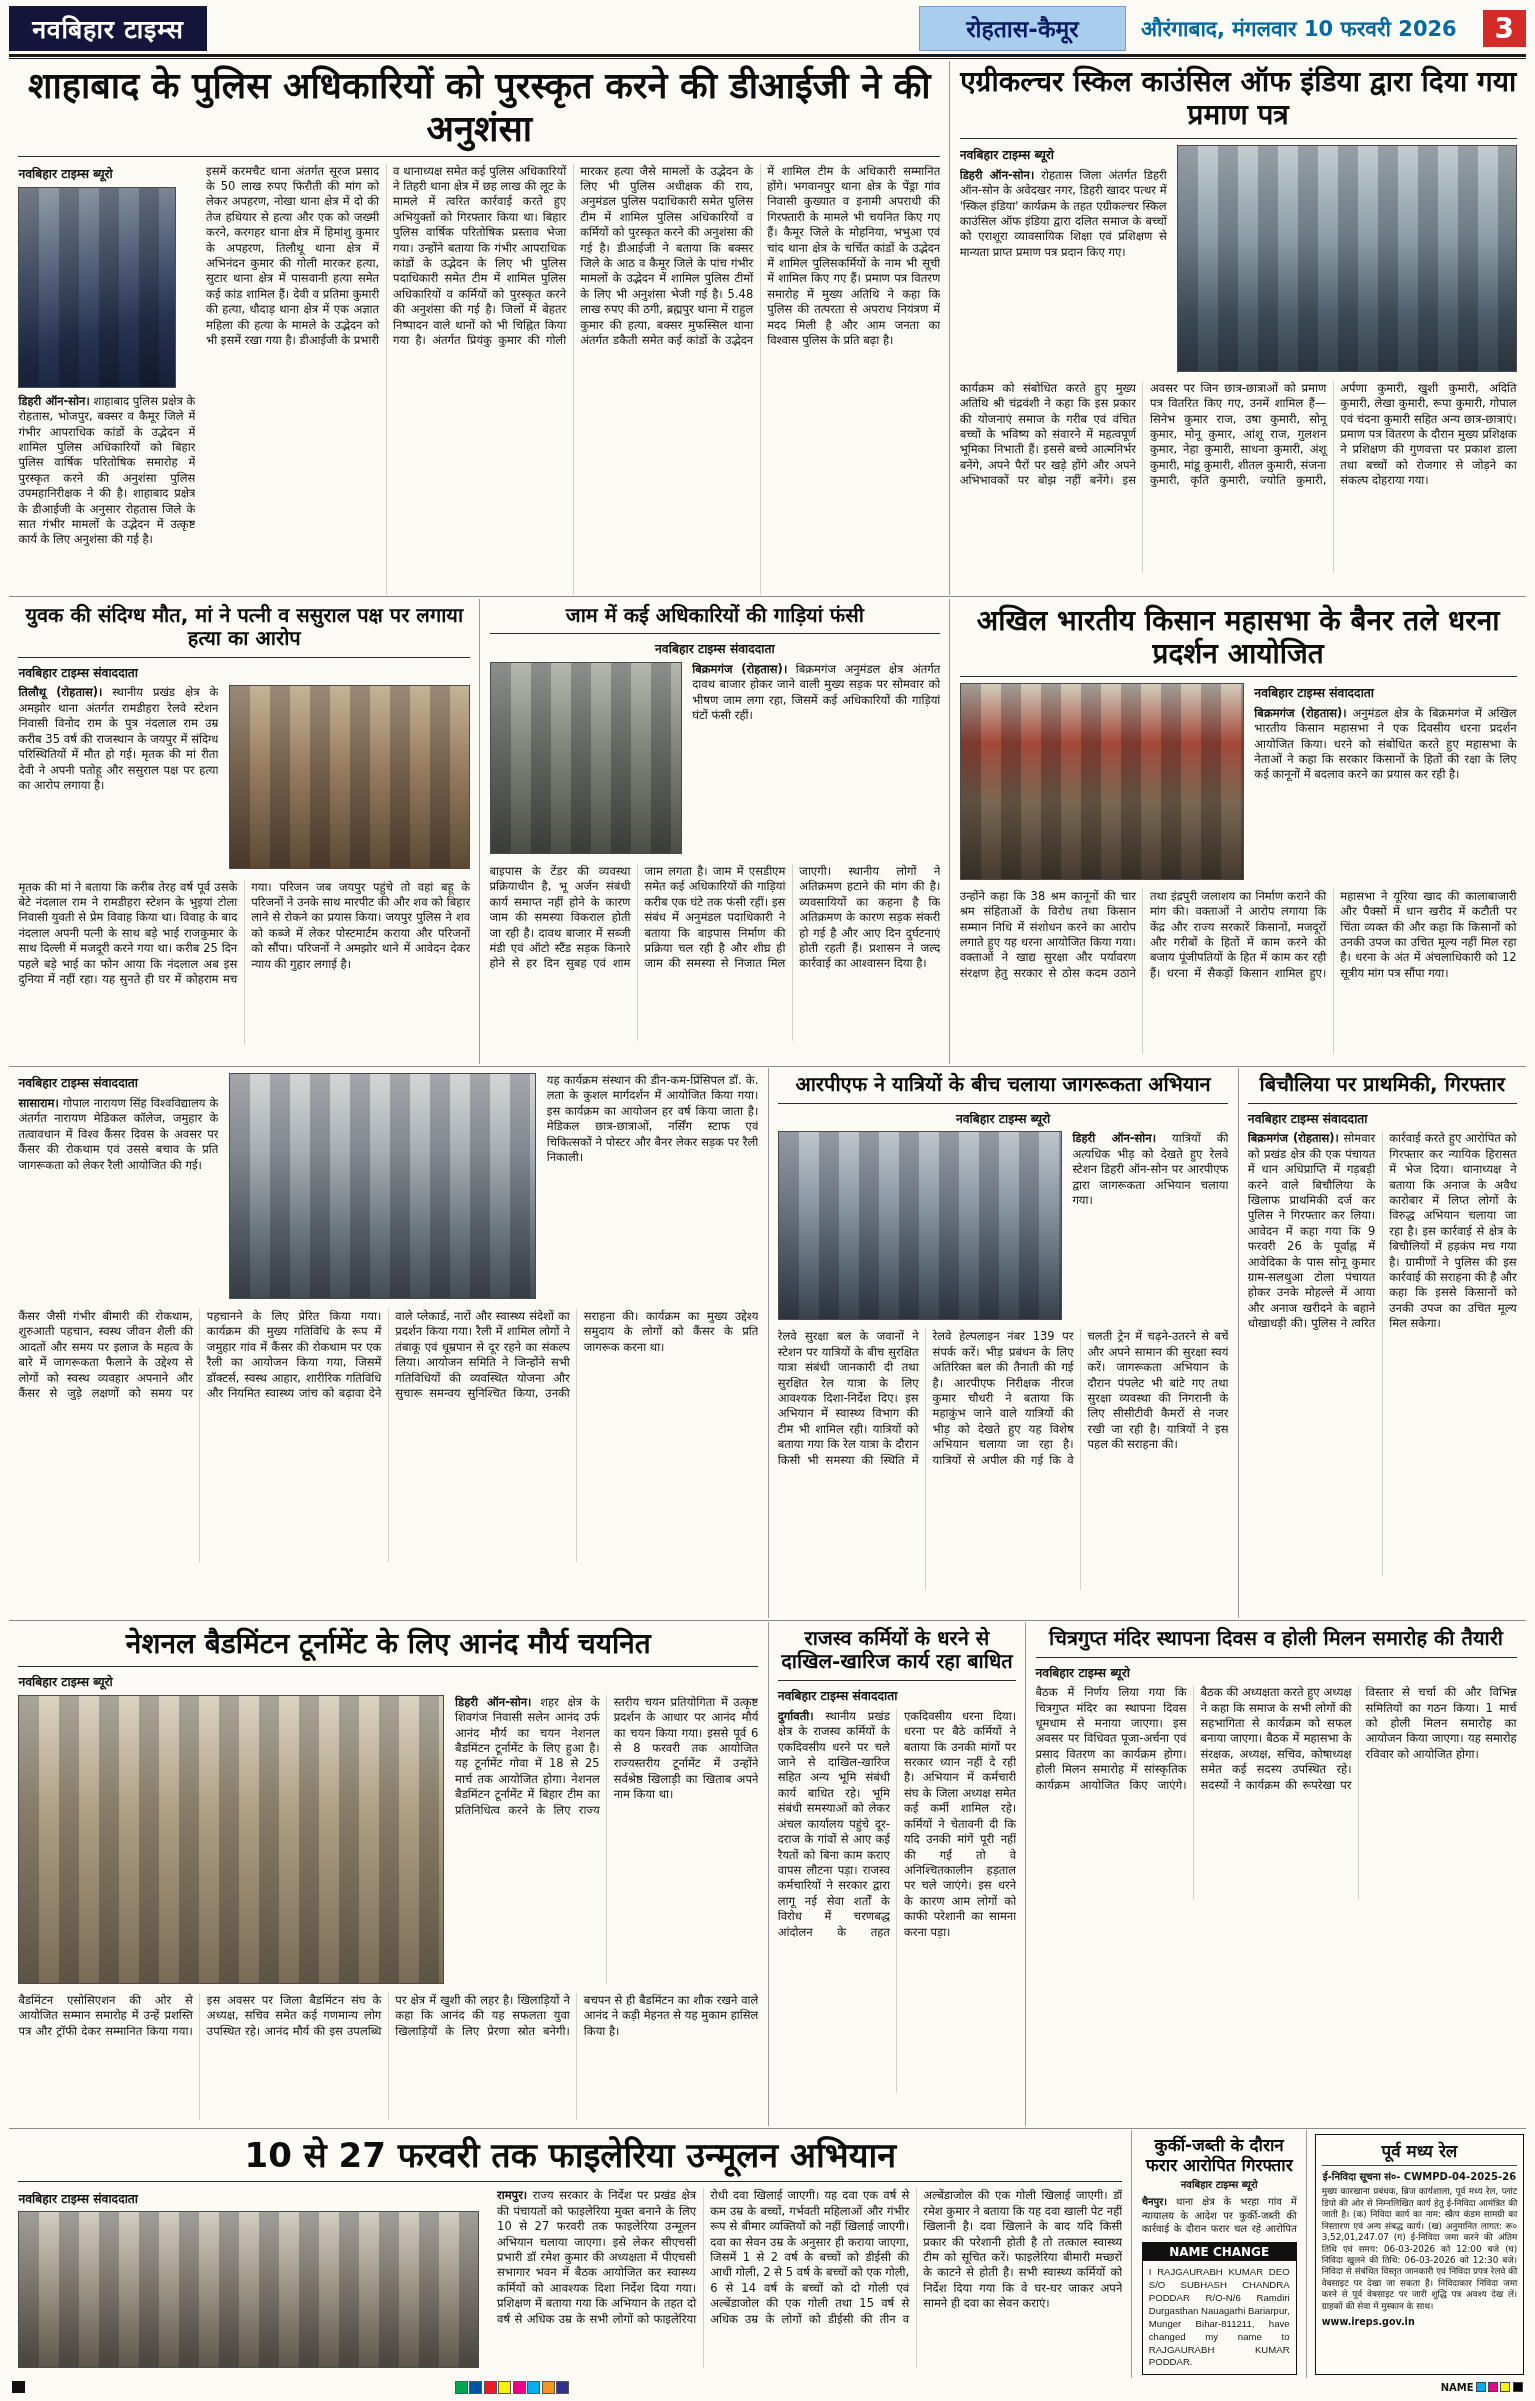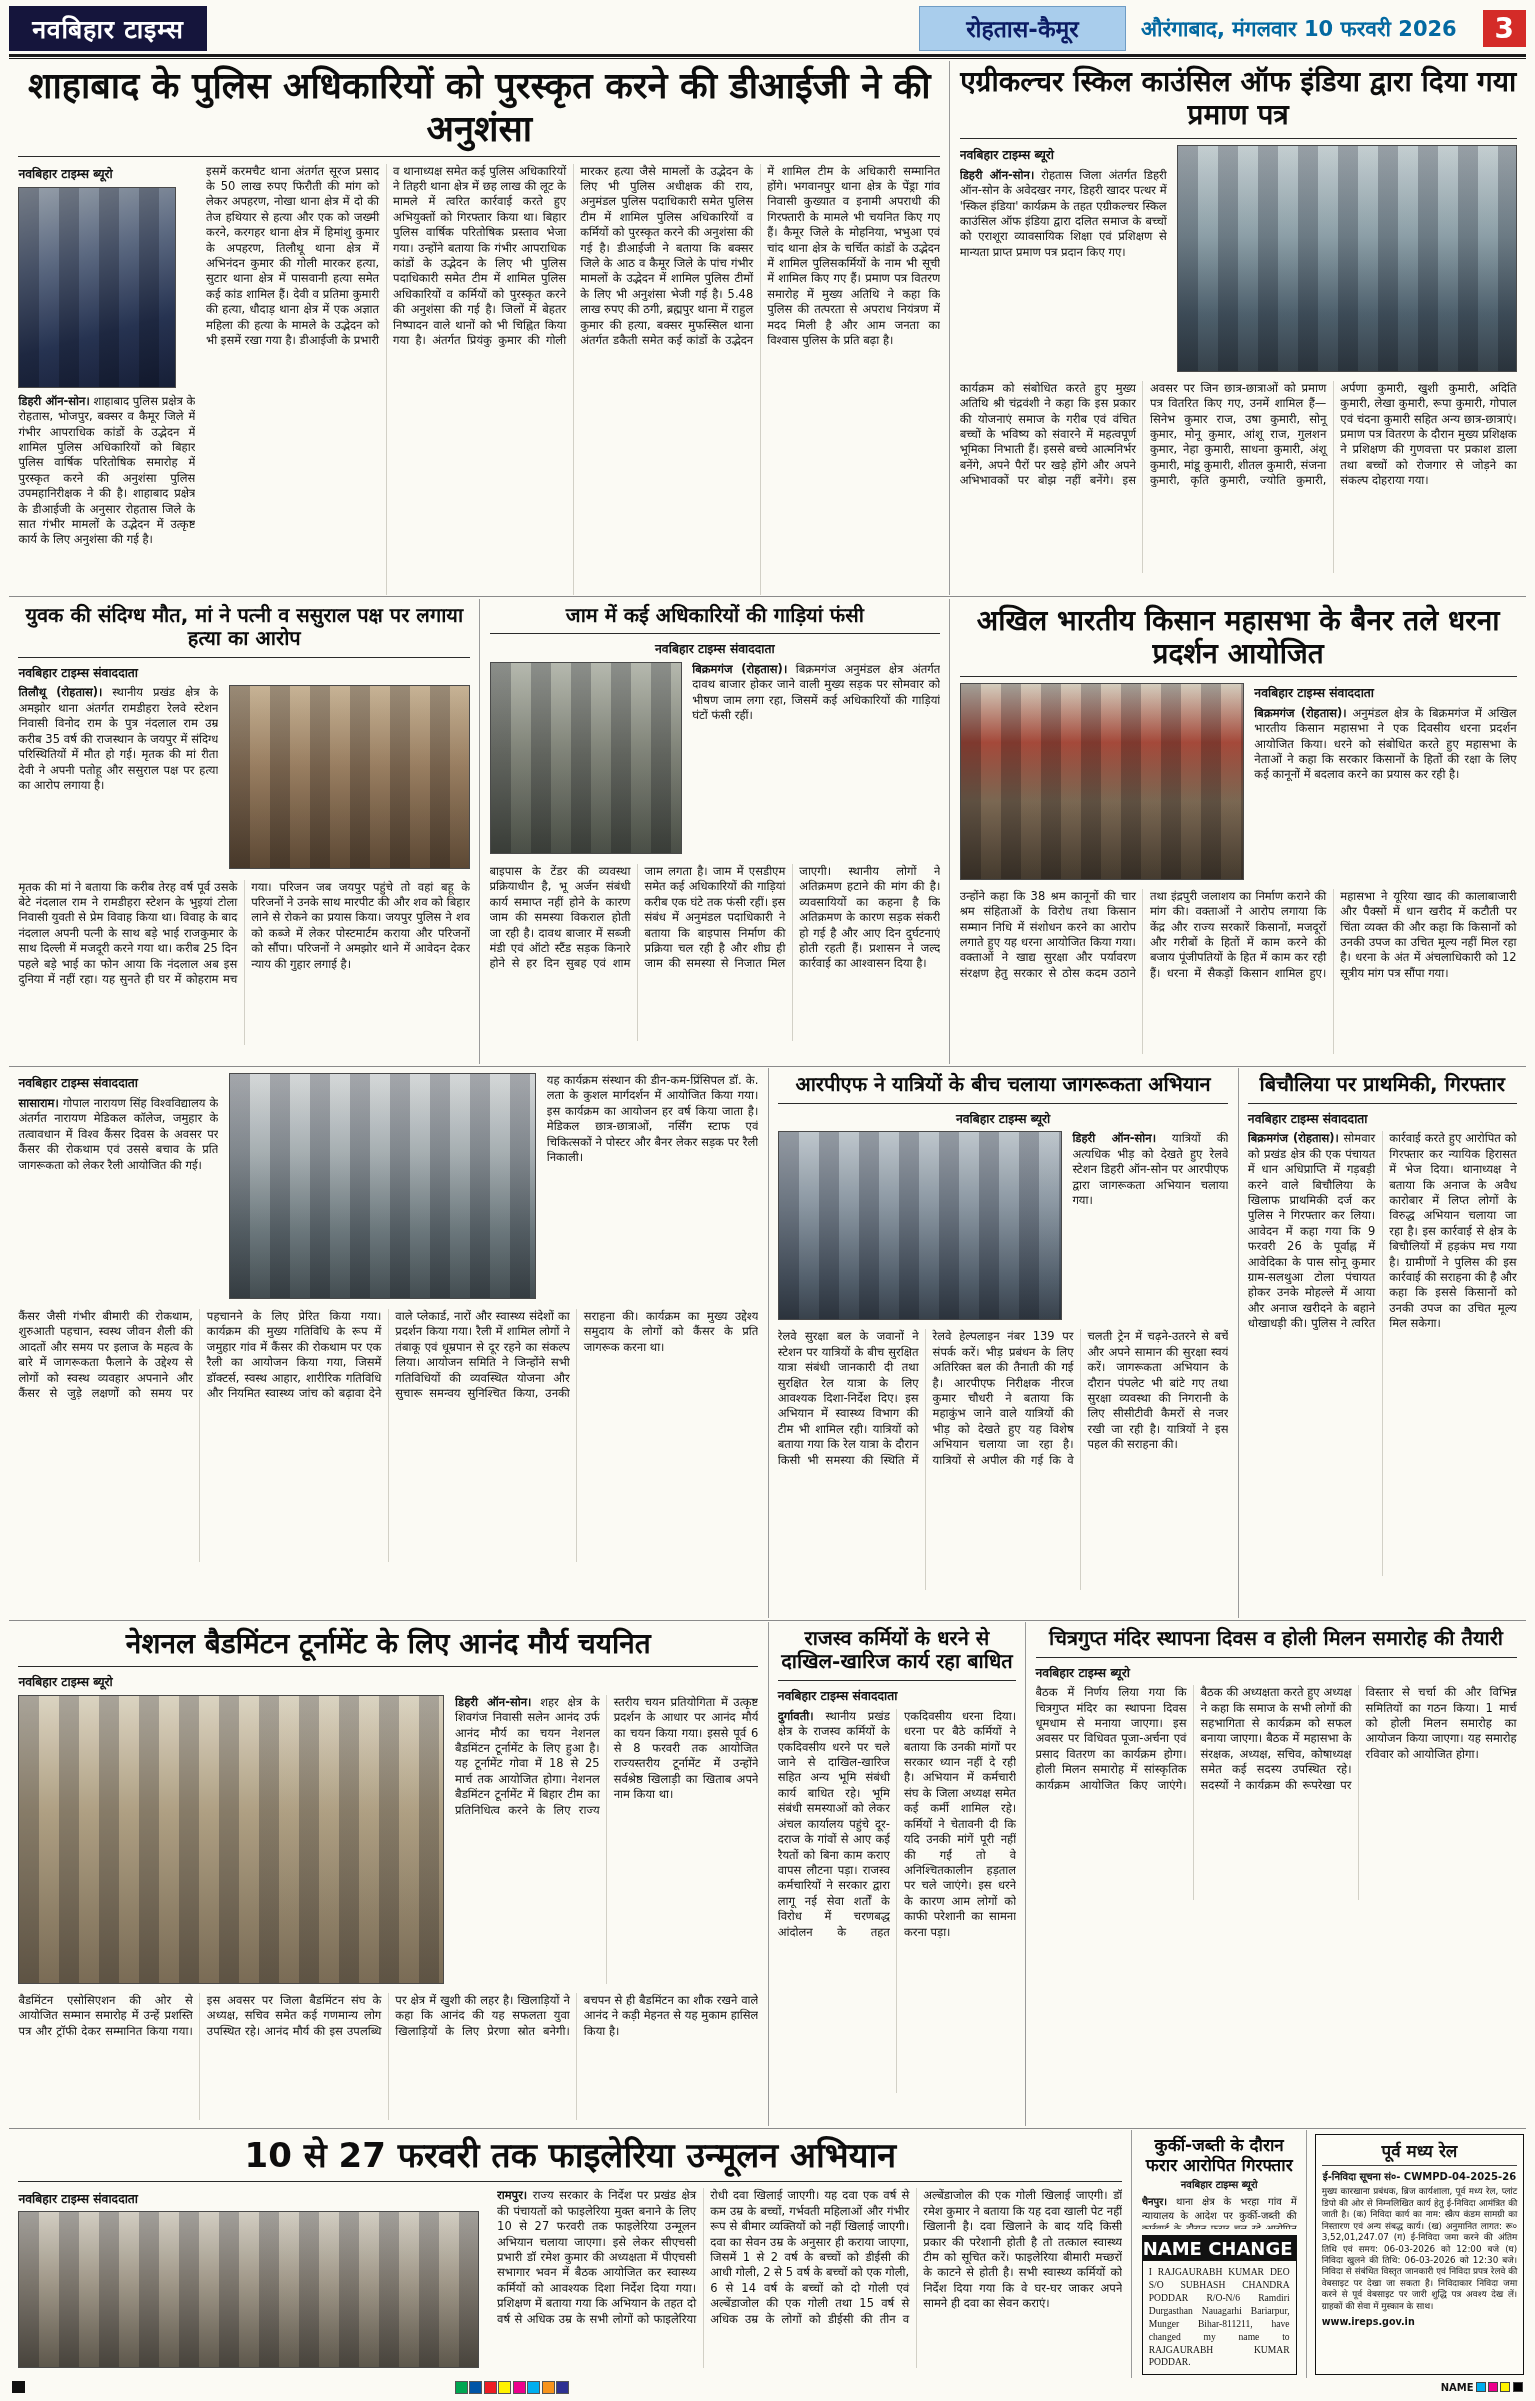--- a/index.html
+++ b/index.html
@@ -47,22 +47,22 @@
   .ph-protest{background:linear-gradient(180deg,#d8d2c4 0%,#a84b3c 30%,#7d6a55 60%,#463c30 100%)}
   .ph-rally{background:linear-gradient(180deg,#d9dde0 0%,#aab3b8 35%,#6d7a80 70%,#454f54 100%)}
   .ph-station{background:linear-gradient(180deg,#c3ccd4 0%,#8c99a6 40%,#53606e 80%,#39434e 100%)}
   .ph-award{background:linear-gradient(180deg,#e0d9c8 0%,#b3a astro88 40%,#7c6e58 100%)}
   .ph-award{background:linear-gradient(180deg,#e0d9c8 0%,#b3a488 40%,#7c6e58 100%)}
   .ph-meeting{background:linear-gradient(180deg,#d6d2c8 0%,#a49c8e 45%,#5f594e 100%)}
 
   
   .sidecolumn{display:flex;flex-direction:column;overflow:hidden}
   .namechange{border:1.5px solid #111;margin-top:6.1px}
-  .namechange .nc-title{background:#111;color:#fff;font-weight:bold;font-size:18px;padding:2.3px 0;font-family:"DejaVu Sans",sans-serif}
-  .namechange .nc-body{font-size:9.6px;line-height:1.35;padding:4.6px 6.1px;text-align:justify;font-family:Liberation Serif, serif}
+  .namechange .nc-title{background:#111;color:#fff;font-weight:bold;text-align:center;font-size:12px;padding:2.3px 0;font-family:"DejaVu Sans",sans-serif}
+  .namechange .nc-body{font-size:9.6px;line-height:1.35;padding:4.6px 6.1px;text-align:justify;font-family:Liberation Sans, sans-serif}
   .tender{border:1.5px solid #111;padding:4.6px 6.1px;overflow:hidden;background:#fdfcf6}
   .tender .t-org{font-weight:bold;font-size:17px;text-align:center;border-bottom:0.8px solid #444;padding-bottom:3.1px;margin-bottom:3.1px}
   .tender .t-no{font-weight:bold;font-size:10px;text-align:center;margin-bottom:3.1px}
   .tender .t-body{font-size:8.8px;line-height:1.3;text-align:justify}
   .tender .t-site{font-weight:bold;font-size:9.6px;text-align:left;margin-top:3.8px}
 
   
   .pfoot{height:23px;display:flex;align-items:center;margin-top:auto;padding:0 3.1px 4.6px}
   .regmark{width:12.3px;height:12.3px;background:#111}
   .colorbar{display:flex;gap:1.5px;margin-left:430px}

